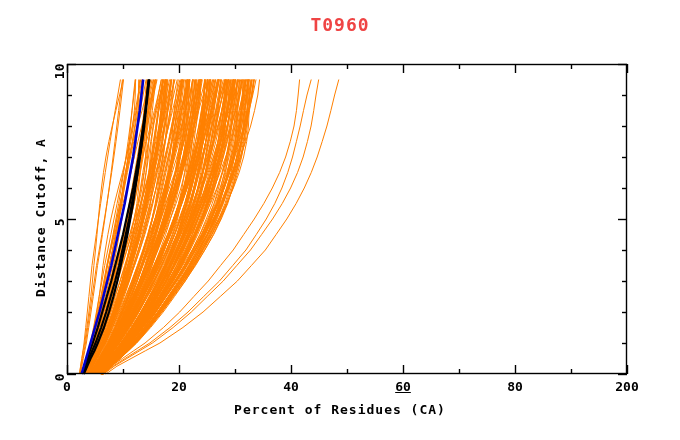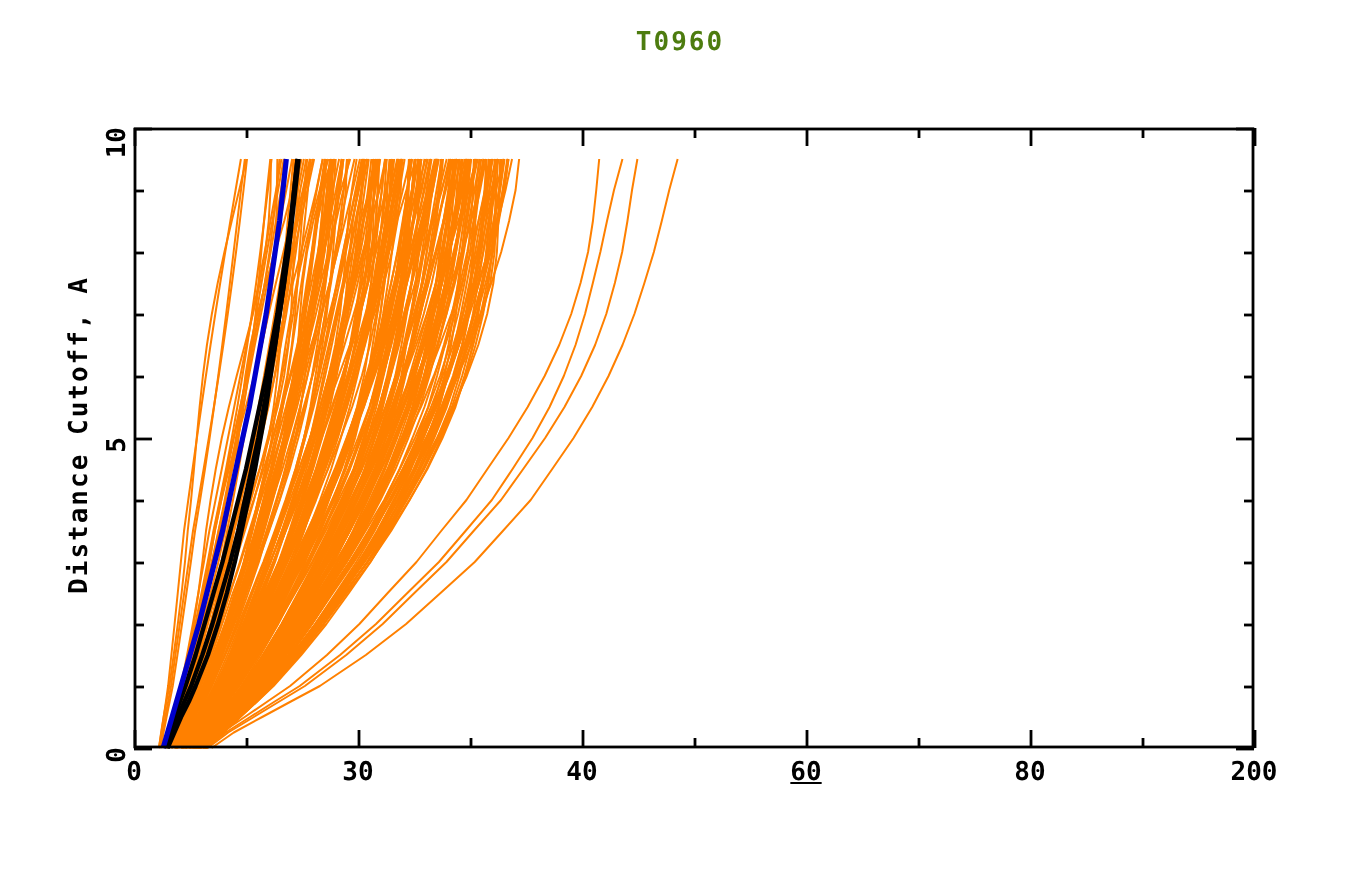--- a/index.html
+++ b/index.html
@@ -9,24 +9,24 @@
     font-family:"DejaVu Sans Mono","Liberation Mono",monospace;
     overflow:hidden;
     position:relative;
   }
   #plot-root{position:absolute;left:0;top:0;width:680px;height:440px;}
   .chart-title{
     position:absolute;
     left:0;top:14px;width:680px;
     text-align:center;
     font-family:"DejaVu Sans Mono","Liberation Mono",monospace;
-    font-size:13px;
+    font-size:18px;
     font-weight:bold;
     letter-spacing:1px;
-    color:#4d7c0f;
+    color:#ef4444;
   }
   .xlabel{
     position:absolute;
     left:0;top:402px;width:680px;
     text-align:center;
     font-family:"DejaVu Sans Mono","Liberation Mono",monospace;
     font-size:13px;
     font-weight:bold;
     letter-spacing:1px;
     color:#000;
@@ -366,26 +366,27 @@
         <line x1="627" y1="157.5" x2="622" y2="157.5" stroke="#000000" stroke-width="1.4"></line>
         <line x1="67" y1="126.5" x2="72" y2="126.5" stroke="#000000" stroke-width="1.4"></line>
         <line x1="627" y1="126.5" x2="622" y2="126.5" stroke="#000000" stroke-width="1.4"></line>
         <line x1="67" y1="95.5" x2="72" y2="95.5" stroke="#000000" stroke-width="1.4"></line>
         <line x1="627" y1="95.5" x2="622" y2="95.5" stroke="#000000" stroke-width="1.4"></line>
       </g>
   </svg>
 
   <div id="xtick-labels">
       <div class="xtick-label" style="left: 67px;">0</div>
-      <div class="xtick-label" style="left: 179px;">30</div>
+      <div class="xtick-label" style="left: 179px;">20</div>
       <div class="xtick-label" style="left: 291px;">40</div>
       <div class="xtick-label" style="left: 403px; text-decoration: underline;">60</div>
       <div class="xtick-label" style="left: 515px; text-align: center;">80</div>
       <div class="xtick-label" style="left: 627px;">200</div>
     </div>
   <div id="ytick-labels">
       <div class="ytick-label" style="left: 19px; top: 366px;">0</div>
       <div class="ytick-label" style="left: 19px; top: 211px;">5</div>
       <div class="ytick-label" style="left: 19px; top: 56px;">10</div>
     </div>
 
+  <div class="xlabel">Percent of Residues (CA)</div>
 
 </div>
 
 </body></html>

